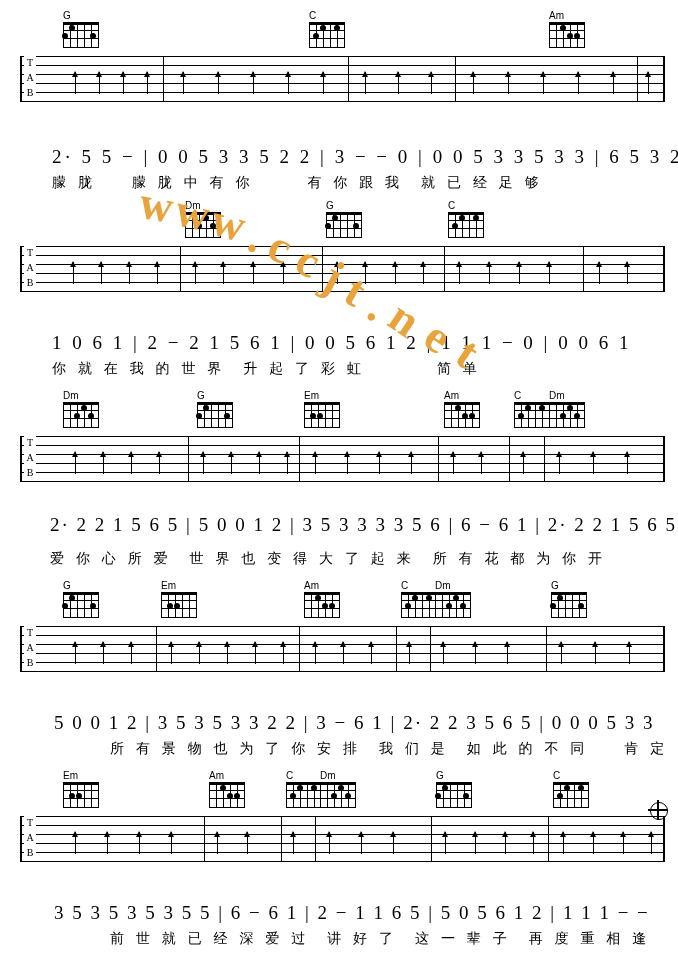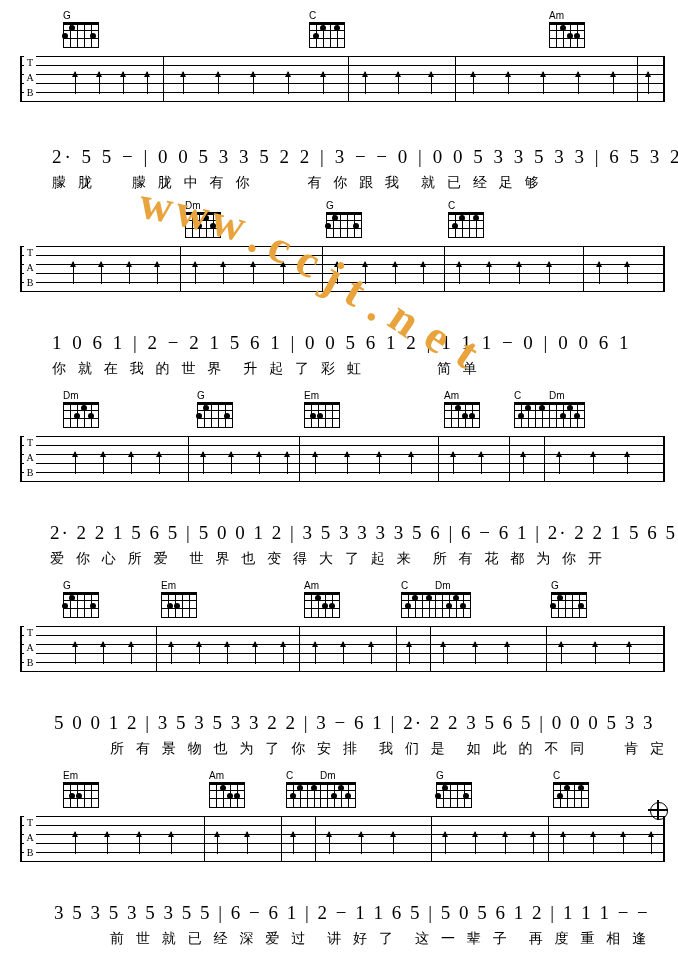--- a/index.html
+++ b/index.html
@@ -399,21 +399,21 @@
       <div class="arrow" style="left:376px;top:12px;"></div>
       <div class="arrow" style="left:408px;top:12px;"></div>
       <div class="arrow" style="left:450px;top:12px;"></div>
       <div class="arrow" style="left:478px;top:12px;"></div>
       <div class="arrow" style="left:520px;top:12px;"></div>
       <div class="arrow" style="left:556px;top:12px;"></div>
       <div class="arrow" style="left:590px;top:12px;"></div>
       <div class="arrow" style="left:624px;top:12px;"></div>
     </div>
 
-    <div class="numrow" style="top:132px;">
+    <div class="numrow" style="top:124px;">
       <span class="tok" style="left:50px;letter-spacing:2px;">2· 2 2 1 5 6 5 | 5 0 0 1 2 | 3 5 3 3 3 3 5 6 | 6 − 6 1 | 2· 2 2 1 5 6 5</span>
     </div>
     <div class="lyrrow" style="top:160px;">
       <span class="tok" style="left:50px;letter-spacing:4px;">爱 你 心 所 爱　世 界 也 变 得 大 了 起 来　所 有 花 都 为 你 开</span>
     </div>
   </div>
 
   <div class="system" style="top:580px;">
     <div class="chord" style="left:62px;top:0px;">
       <div class="nm">G</div>

